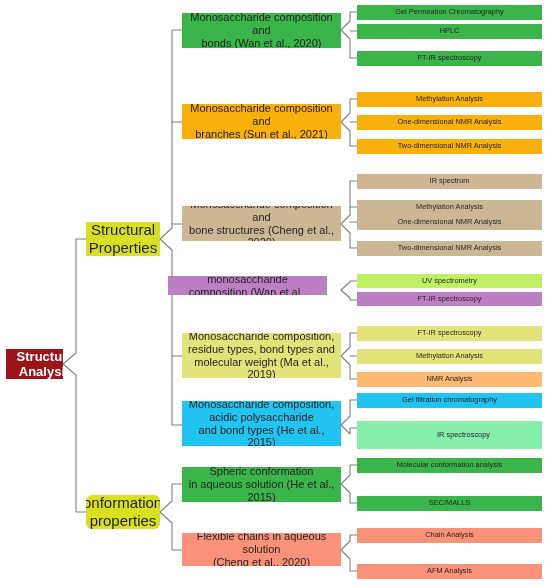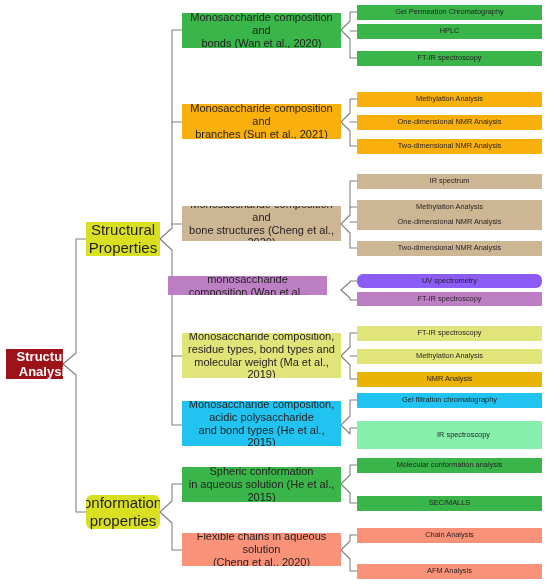--- a/index.html
+++ b/index.html
@@ -178,41 +178,41 @@
   <div class="node leaf" style="left:357px; top:241px; width:185px; height:15px; background:#cdb694;">
     <span>Two-dimensional NMR Analysis</span>
   </div>
 
   <div class="node lvl3" style="left:168px; top:276px; width:159px; height:19px; background:#bd7fc3;">
     <span>
       <span>Molecular weight and monosaccharide</span>
       <span>composition (Wan et al., 2020)</span>
     </span>
   </div>
-  <div class="node leaf" style="left:357px; top:274px; width:185px; height:14px; background:#8b5cf6;border-radius:6px;">
+  <div class="node leaf" style="left:357px; top:274px; width:185px; height:14px; background:#bef264;">
     <span>UV spectrometry</span>
   </div>
   <div class="node leaf" style="left:357px; top:292px; width:185px; height:14px; background:#bd7fc3;">
     <span>FT-IR spectroscopy</span>
   </div>
 
   <div class="node lvl3" style="left:182px; top:333px; width:159px; height:45px; background:#e0e479;">
     <span>
       <span>Monosaccharide composition,</span>
       <span>residue types, bond types and</span>
       <span>molecular weight (Ma et al., 2019)</span>
     </span>
   </div>
   <div class="node leaf" style="left:357px; top:326px; width:185px; height:15px; background:#e0e479;">
     <span>FT-IR spectroscopy</span>
   </div>
   <div class="node leaf" style="left:357px; top:349px; width:185px; height:15px; background:#e0e479;">
     <span>Methylation Analysis</span>
   </div>
-  <div class="node leaf" style="left:357px; top:372px; width:185px; height:15px; background:#eab308;">
+  <div class="node leaf" style="left:357px; top:372px; width:185px; height:15px; background:#fdba74;">
     <span>NMR Analysis</span>
   </div>
 
   <div class="node lvl3" style="left:182px; top:401px; width:159px; height:45px; background:#21c3f0;">
     <span>
       <span>Monosaccharide composition,</span>
       <span>acidic polysaccharide</span>
       <span>and bond types (He et al., 2015)</span>
     </span>
   </div>

